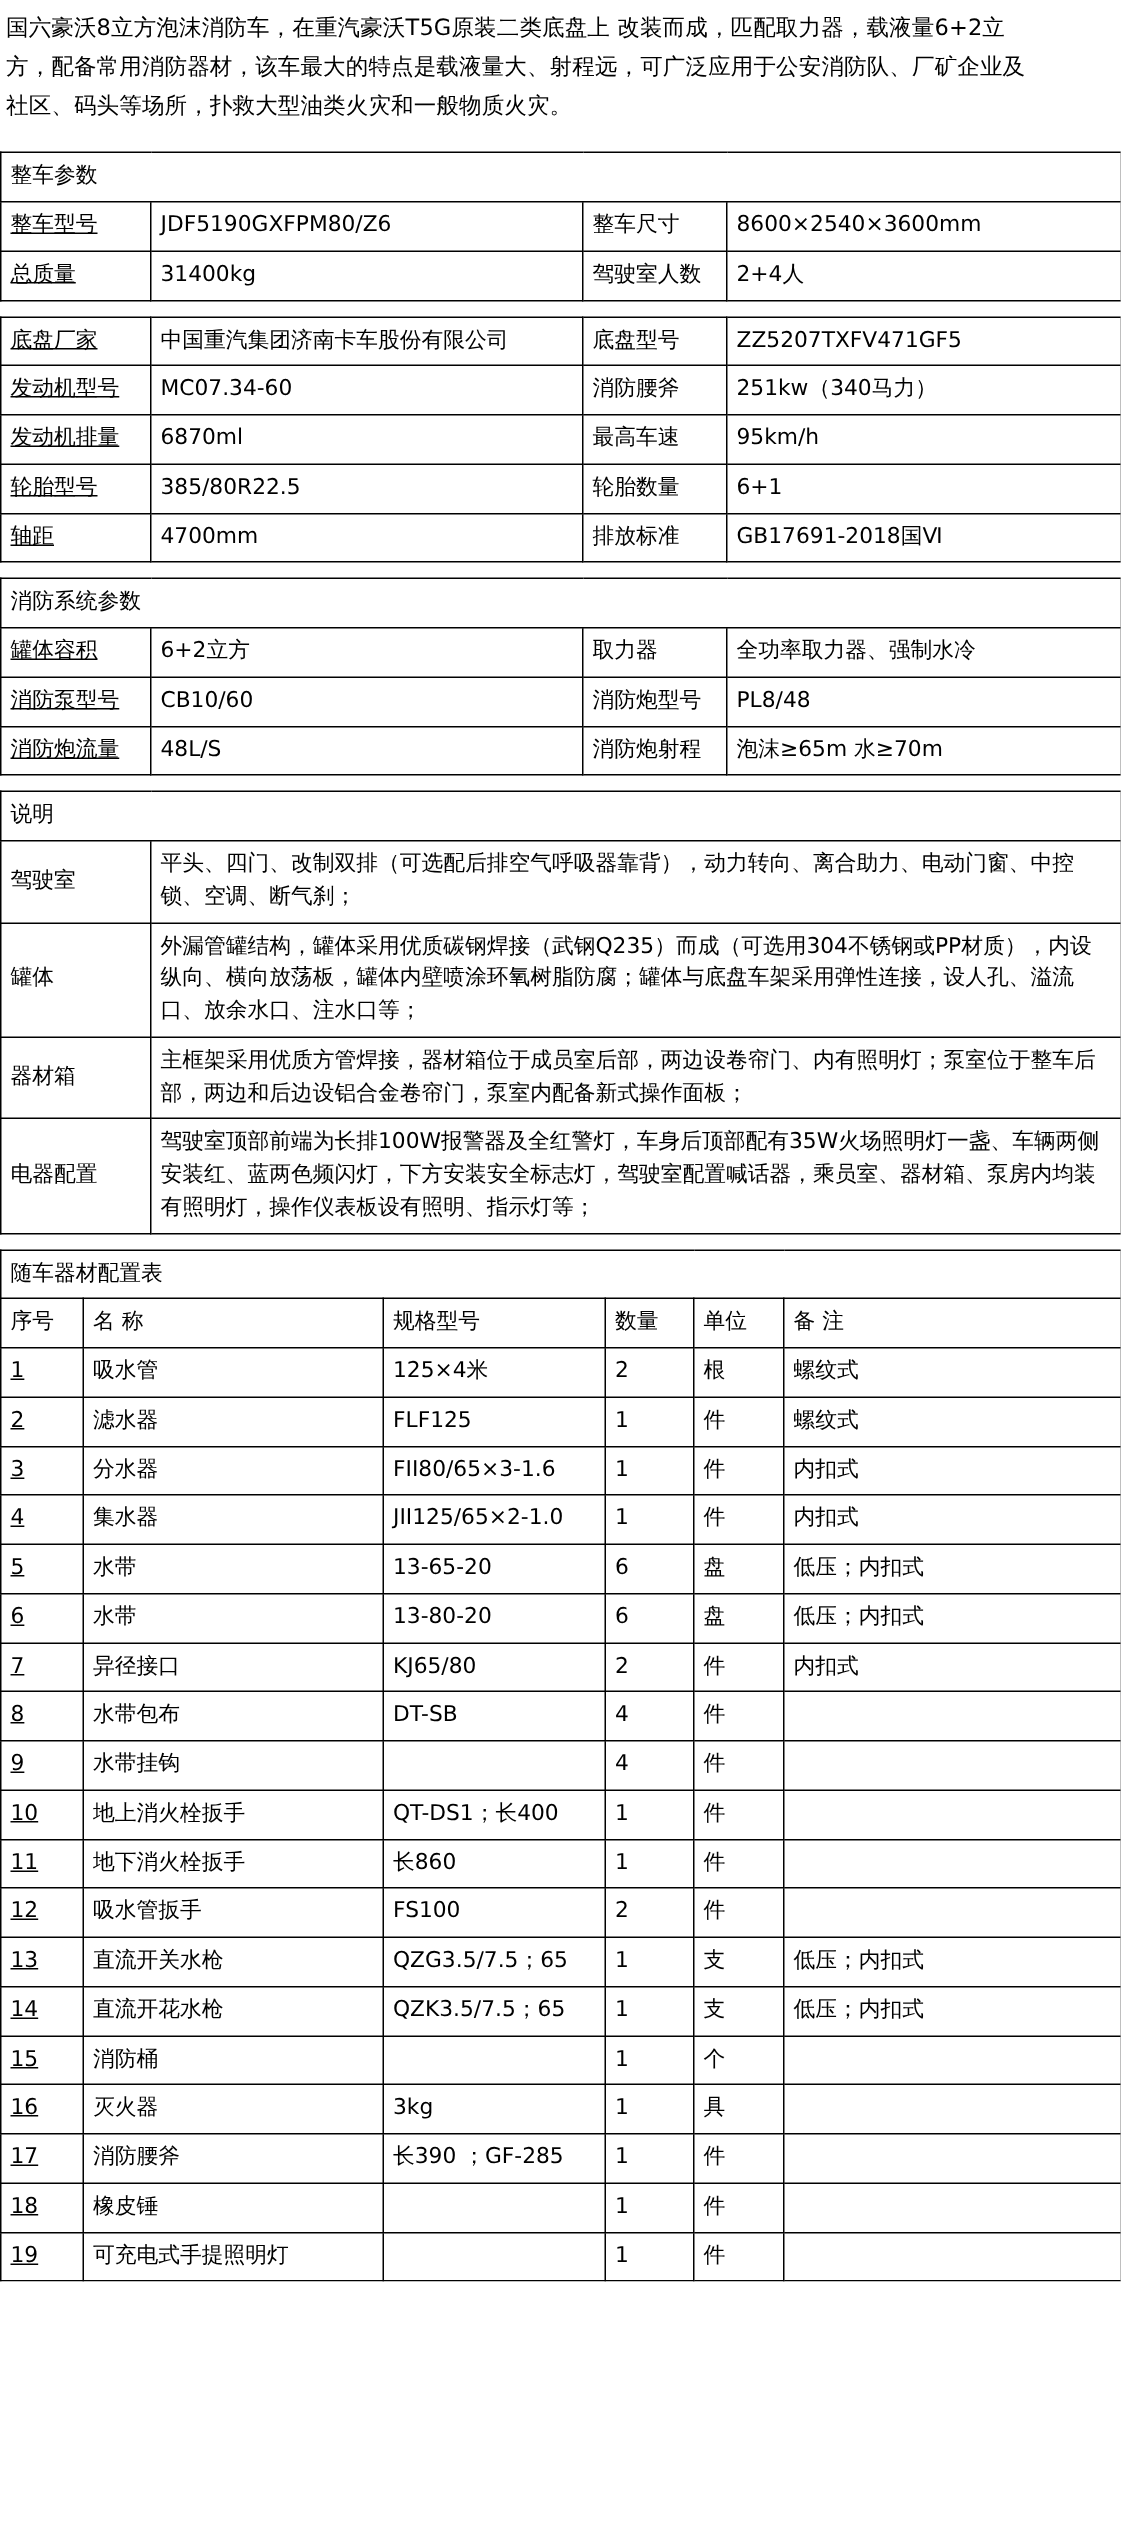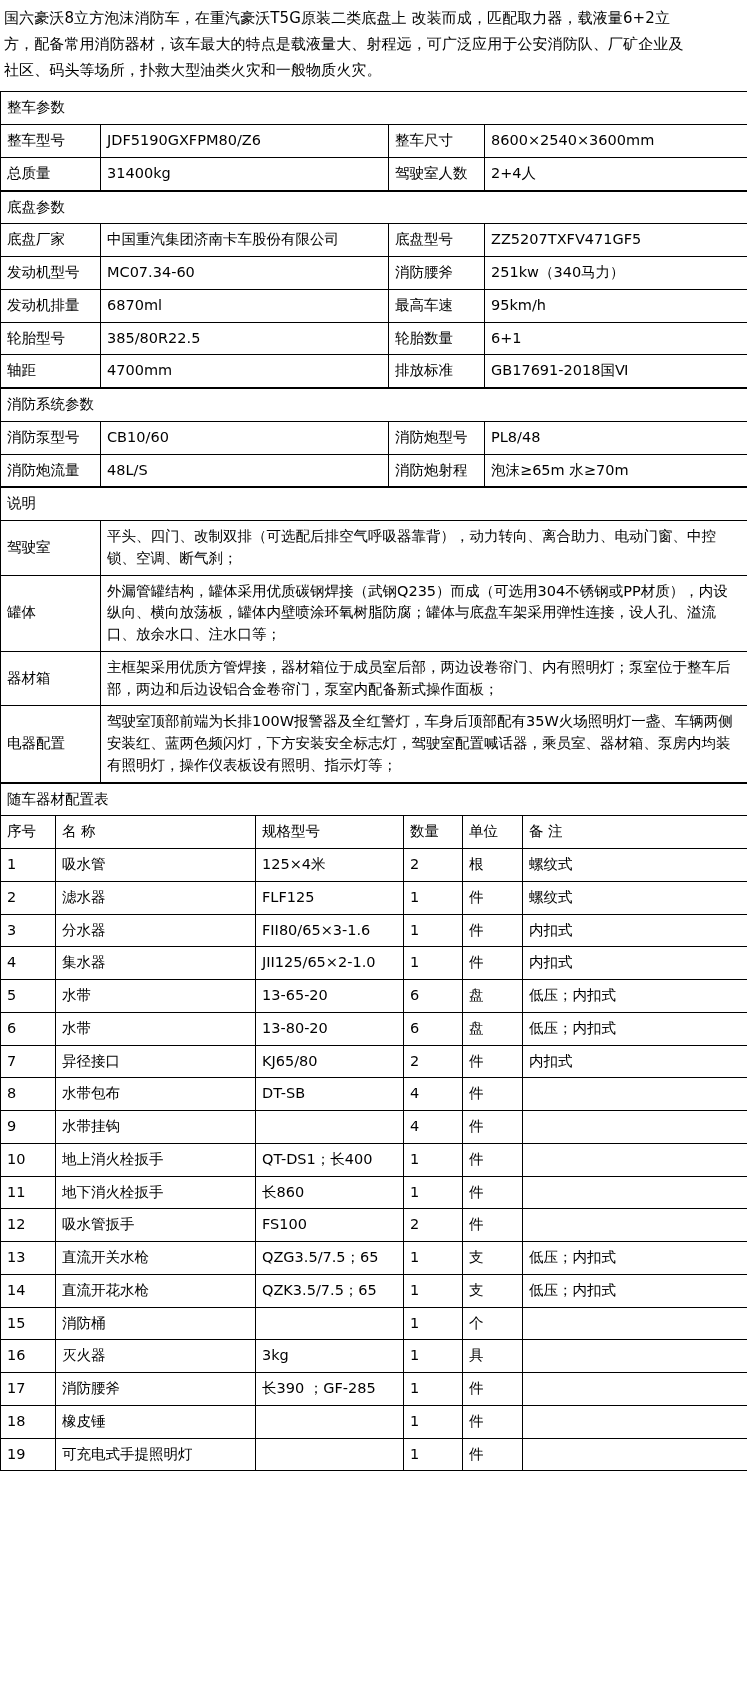--- a/index.html
+++ b/index.html
@@ -19,39 +19,40 @@
     padding: 6px 4px 8px 4px;
     line-height: 1.72;
     font-size: 15px;
     letter-spacing: 0.1px;
   }
 
   table.t {
     width: 747px;
     border-collapse: collapse;
     table-layout: fixed;
+    margin-top: 10px;
   }
   table.t td, table.t th {
     border: 1px solid #000000;
     padding: 5px 6px;
     vertical-align: middle;
     font-weight: normal;
     text-align: left;
     font-size: 14.5px;
     line-height: 1.5;
   }
   .sec td {
     font-weight: bold;
     padding: 5px 6px;
     font-size: 15px;
   }
   .desc-label { }
   .desc-body { line-height: 1.62; }
   .eq-head td { font-weight: bold; }
-  td.tall { height: 30px; }
+  td.tall { height: 30px; text-decoration: underline; }
 </style>
 </head>
 <body>
 
 <div class="page">
 
   <div class="intro">国六豪沃8立方泡沫消防车，在重汽豪沃T5G原装二类底盘上 改装而成，匹配取力器，载液量6+2立方，配备常用消防器材，该车最大的特点是载液量大、射程远，可广泛应用于公安消防队、厂矿企业及社区、码头等场所，扑救大型油类火灾和一般物质火灾。</div>
 
   <table class="t">
     <colgroup>
@@ -80,23 +81,20 @@
   </table>
 
   <table class="t">
     <colgroup>
         <col style="width:100px">
         <col style="width:288px">
         <col style="width:96px">
         <col style="width:263px">
       </colgroup>
     <tbody>
-      <tr class="sec">
-        <td colspan="4">底盘参数</td>
-      </tr>
       <tr>
         <td class="tall">底盘厂家</td>
         <td>中国重汽集团济南卡车股份有限公司</td>
         <td>底盘型号</td>
         <td>ZZ5207TXFV471GF5</td>
       </tr>
       <tr>
         <td class="tall">发动机型号</td>
         <td>MC07.34-60</td>
         <td>消防腰斧</td>
@@ -126,20 +124,26 @@
   <table class="t">
     <colgroup>
         <col style="width:100px">
         <col style="width:288px">
         <col style="width:96px">
         <col style="width:263px">
       </colgroup>
     <tbody>
       <tr class="sec">
         <td colspan="4">消防系统参数</td>
+      </tr>
+      <tr>
+        <td class="tall">罐体容积</td>
+        <td>6+2立方</td>
+        <td>取力器</td>
+        <td>全功率取力器、强制水冷</td>
       </tr>
       <tr>
         <td class="tall">消防泵型号</td>
         <td>CB10/60</td>
         <td>消防炮型号</td>
         <td>PL8/48</td>
       </tr>
       <tr>
         <td class="tall">消防炮流量</td>
         <td>48L/S</td>

